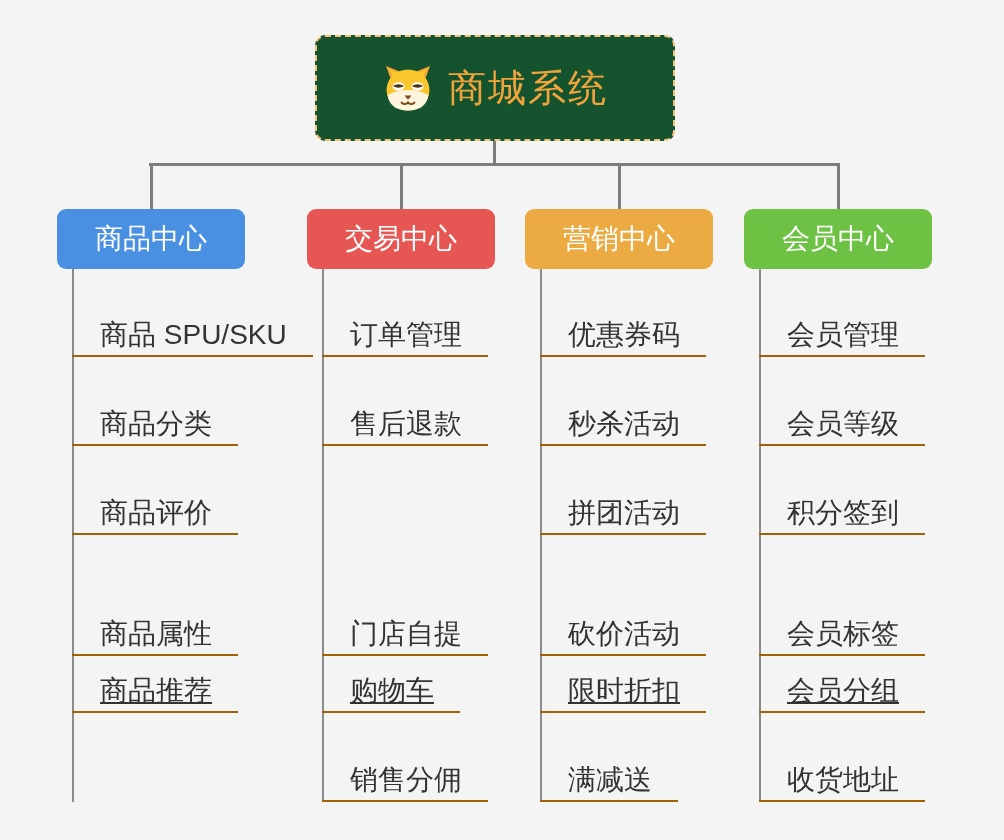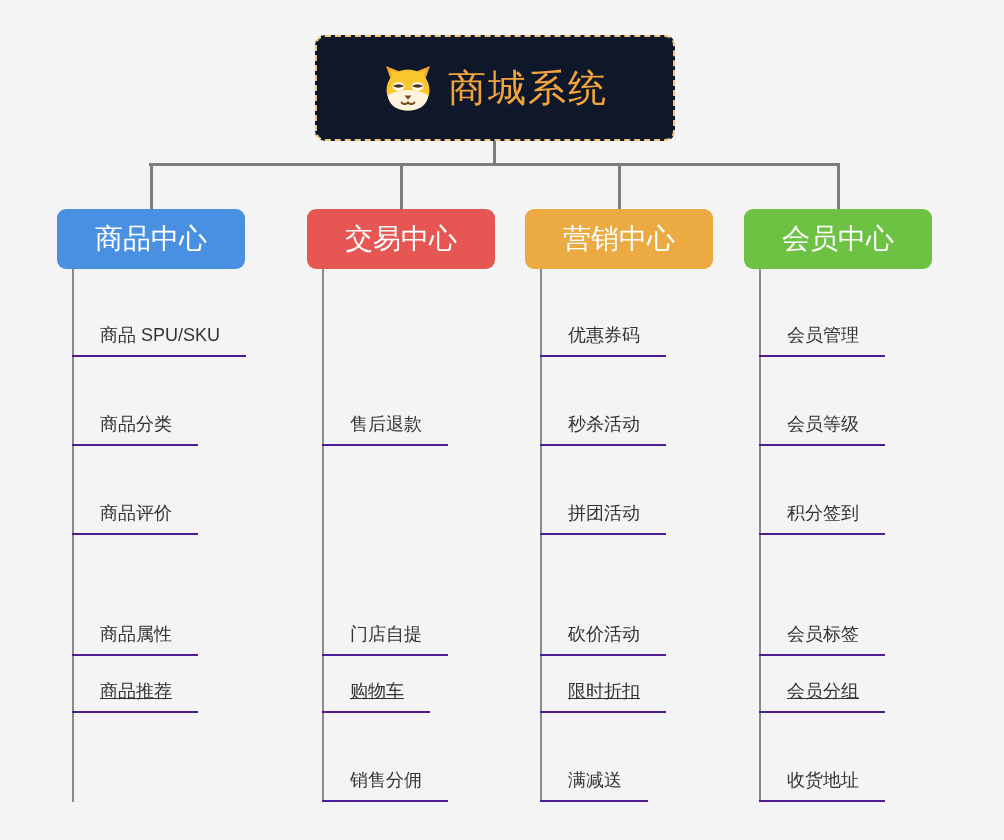--- a/index.html
+++ b/index.html
@@ -4,21 +4,21 @@
 <style>
   html,body{margin:0;padding:0;}
   .canvas{
     position:relative; width:1004px; height:840px; overflow:hidden;
     background:#f4f4f4;
     font-family:"Liberation Sans","DejaVu Sans",sans-serif;
   }
   
   .root{
     position:absolute; left:315px; top:35px; width:360px; height:106px;
-    background:#0f172a; border:2px dashed #f3c377; border-radius:10px;
+    background:#14532d; border:2px dashed #f3c377; border-radius:10px;
     box-sizing:border-box; display:flex; align-items:center; justify-content:center; gap:14px;
   }
   .root-title{ font-size:38px; font-weight:500; color:#f1a43b; letter-spacing:2px; white-space:nowrap;}
   .dog{ width:52px; height:48px; display:block; }
   
   .line{ position:absolute; background:#7d7d7d; }
   .v{ width:3px; }
   .h{ height:3px; }
   .rail{ width:2px; background:#8a8a8a; }
   .stub-root{ left:493px; top:139px; height:25px; }
@@ -29,22 +29,22 @@
   .c0r{ left:72px; } .c1r{ left:322px; } .c2r{ left:540px; } .c3r{ left:759px; }
   
   .hdr{
     position:absolute; top:209px; width:188px; height:60px; border-radius:9px;
     color:#ffffff; font-size:28px; display:flex; align-items:center; justify-content:center;
     box-sizing:border-box; white-space:nowrap; cursor:default;
   }
   .h0{ left:57px; } .h1{ left:307px; } .h2{ left:525px; } .h3{ left:744px; }
   
   .item{
-    position:absolute; font-size:18px; line-height:30px; color:#333333;
-    padding:0 26px 5px 28px; border-bottom:2px solid #4c1d95; white-space:nowrap;
+    position:absolute; font-size:28px; line-height:30px; color:#333333;
+    padding:0 26px 5px 28px; border-bottom:2px solid #a16207; white-space:nowrap;
   }
   .c0{ left:72px; } .c1{ left:322px; } .c2{ left:540px; } .c3{ left:759px; }
   .r0{ top:320px; } .r1{ top:409px; } .r2{ top:498px; }
   .r3{ top:587px;margin-top:32px; } .r4{ top:676px;text-decoration:underline; } .r5{ top:765px; }
 </style>
 </head>
 <body>
 
 <div class="canvas" style="background-color: rgb(244, 244, 244);">
 
@@ -83,20 +83,21 @@
   <div class="hdr h0" style="background-color: rgb(74, 144, 226);">商品中心</div>
   <div class="hdr h2" style="background-color: rgb(236, 171, 66);">营销中心</div>
   <div class="hdr h3" style="background-color: rgb(109, 193, 67);">会员中心</div>
 
   <div class="item c0 r0">商品 SPU/SKU</div>
   <div class="item c0 r1">商品分类</div>
   <div class="item c0 r2">商品评价</div>
   <div class="item c0 r3">商品属性</div>
   <div class="item c0 r4">商品推荐</div>
 
+  <div class="item c1 r0">订单管理</div>
   <div class="item c1 r1">售后退款</div>
   <div class="item c1 r3">门店自提</div>
   <div class="item c1 r4">购物车</div>
   <div class="item c1 r5">销售分佣</div>
 
   <div class="item c2 r0">优惠券码</div>
   <div class="item c2 r1">秒杀活动</div>
   <div class="item c2 r2">拼团活动</div>
   <div class="item c2 r3">砍价活动</div>
   <div class="item c2 r4">限时折扣</div>

